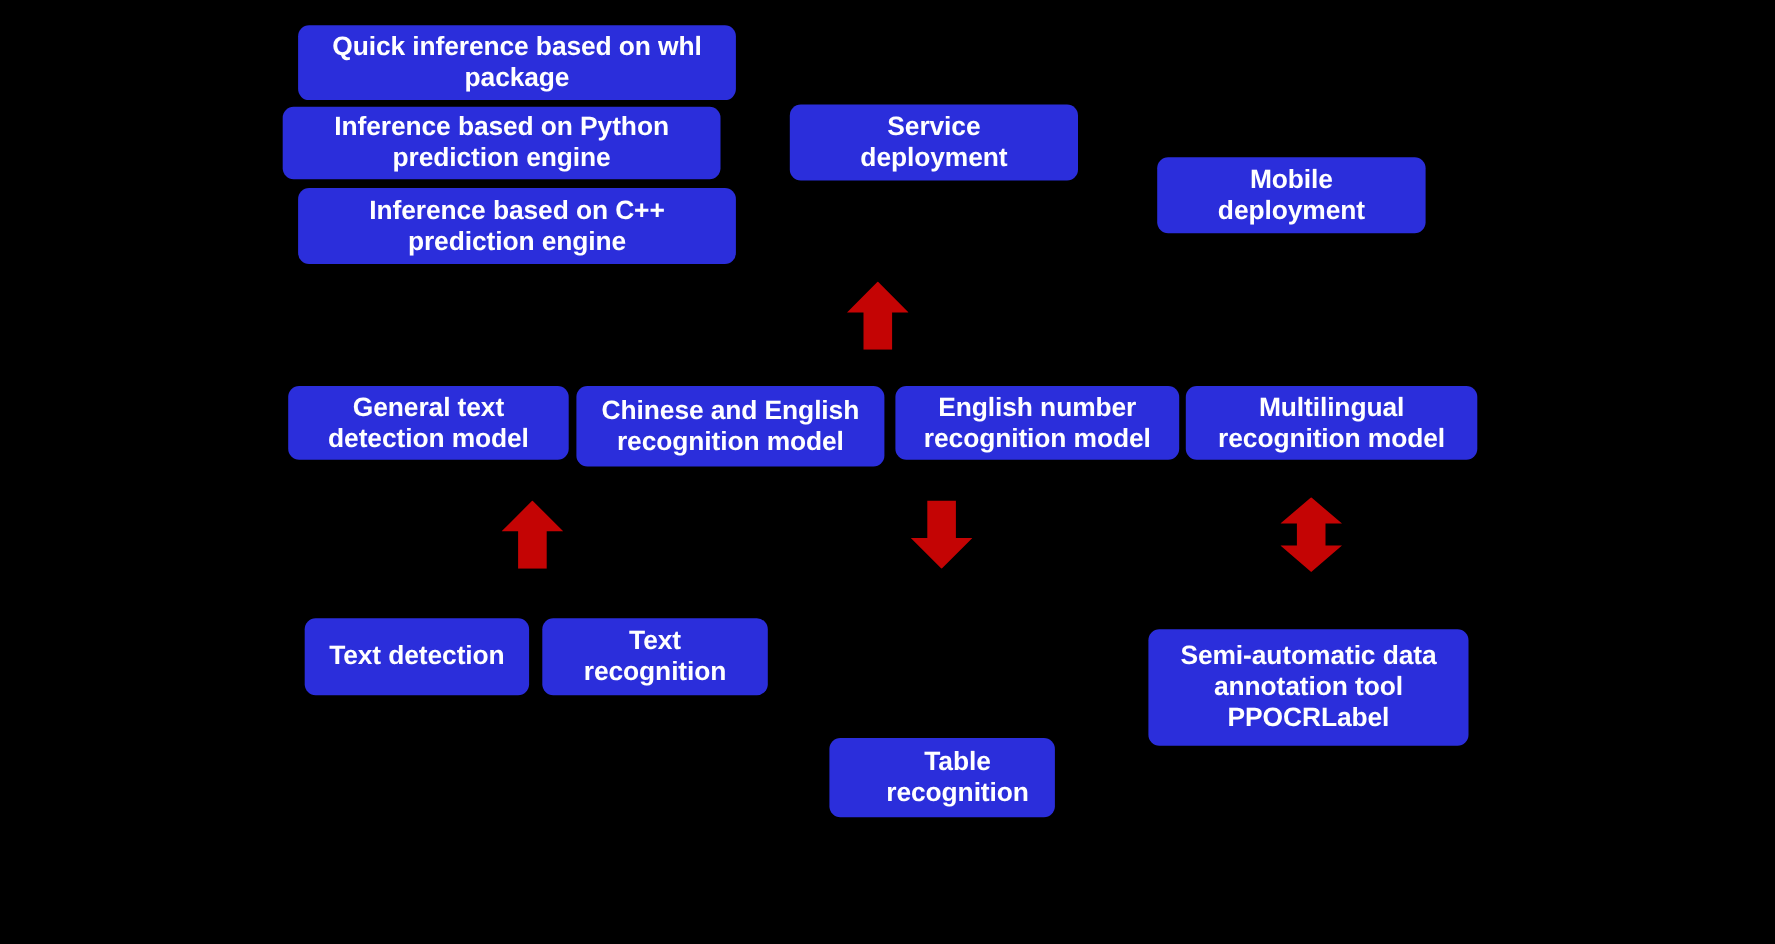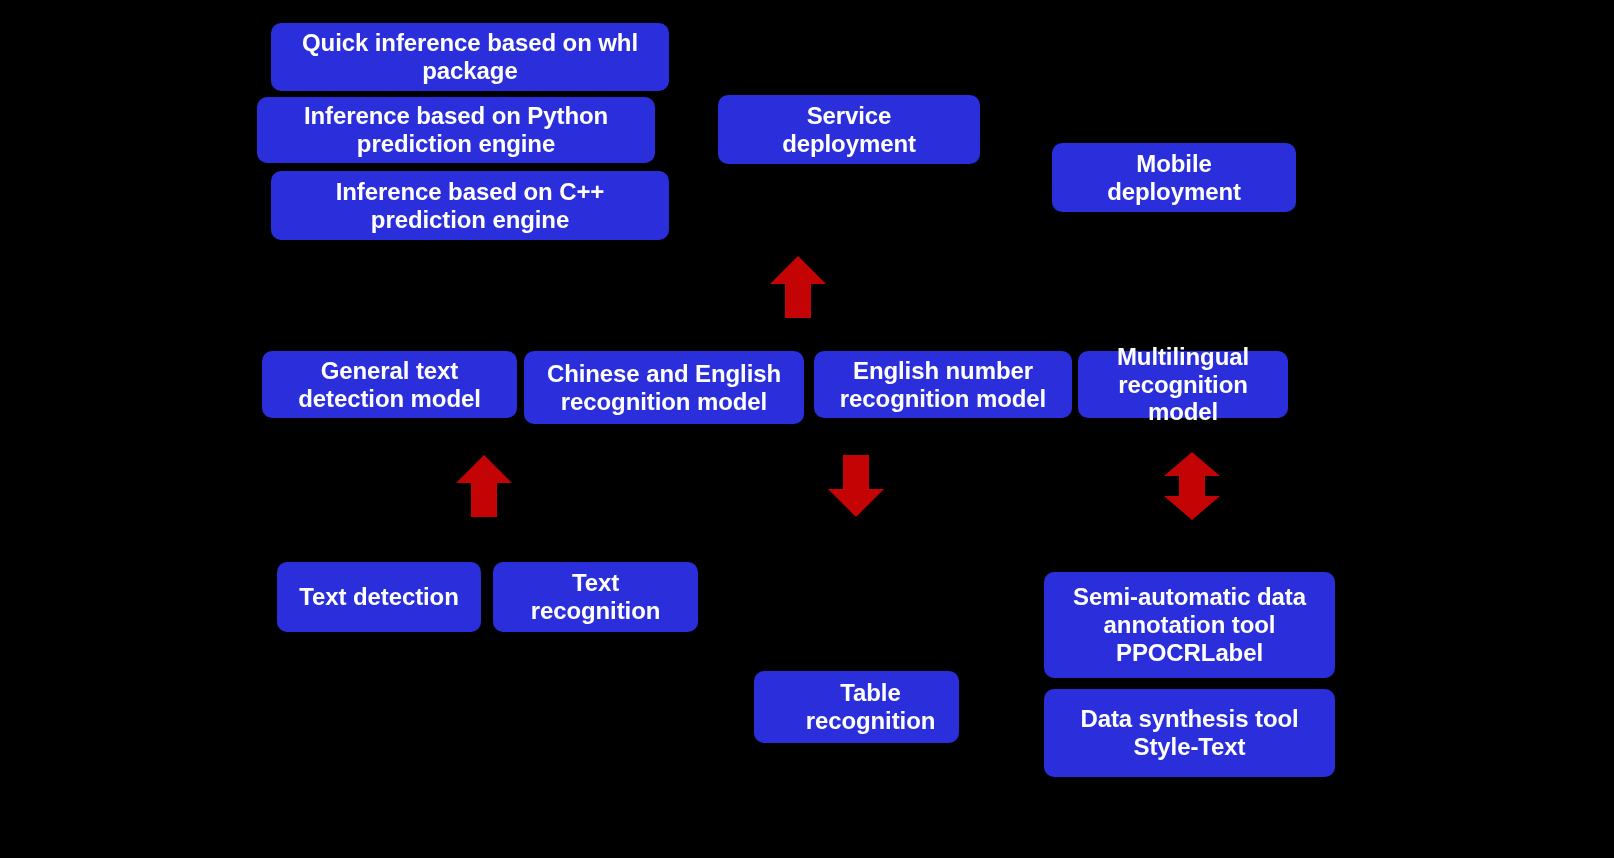--- a/index.html
+++ b/index.html
@@ -70,21 +70,21 @@
 
   <div class="node" style="left:262px; top:351px; width:255px; height:67px;">General text
 detection model</div>
 
   <div class="node" style="left:524px; top:351px; width:280px; height:73px;">Chinese and English
 recognition model</div>
 
   <div class="node" style="left:814px; top:351px; width:258px; height:67px;">English number
 recognition model</div>
 
-  <div class="node" style="left:1078px; top:351px; width:210px; height:67px;">Multilingual
+  <div class="node" style="left:1078px; top:351px; width:265px; height:67px;">Multilingual
 recognition model</div>
 
   <div class="arrow" style="left:456px; top:455px; width:56px; height:62px;">
     <svg viewBox="0 0 56 62" preserveAspectRatio="none" aria-hidden="true">
       <polygon points="28,0 56,28 41,28 41,62 15,62 15,28 0,28" fill="#c40404"></polygon>
     </svg>
   </div>
 
   <div class="arrow" style="left:828px; top:455px; width:56px; height:62px;">
     <svg viewBox="0 0 56 62" preserveAspectRatio="none" aria-hidden="true">
@@ -105,16 +105,14 @@
 
 
 
   <div class="node" style="left:754px; top:671px; width:205px; height:72px;padding-left:36px;">Table
 recognition</div>
 
   <div class="node" style="left:1044px; top:572px; width:291px; height:106px;">Semi-automatic data
 annotation tool
 PPOCRLabel</div>
 
-  <div class="node" style="left:1044px; top:689px; width:291px; height:88px;">Data synthesis tool
-Style-Text</div>
 
 </div>
 
 </body></html>

